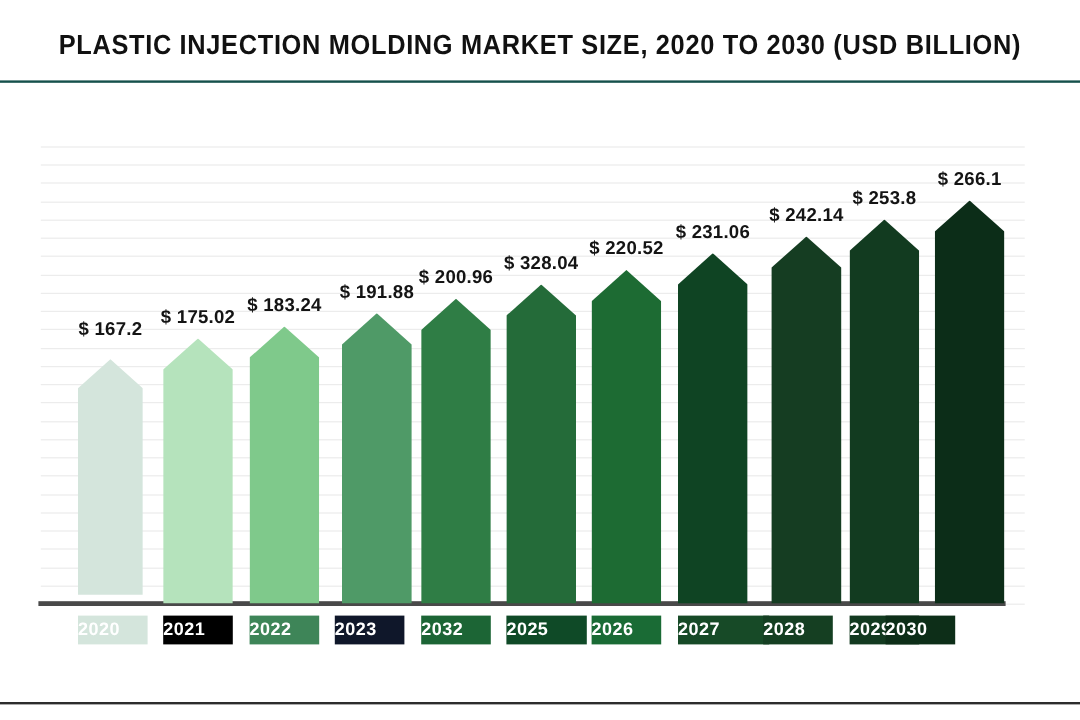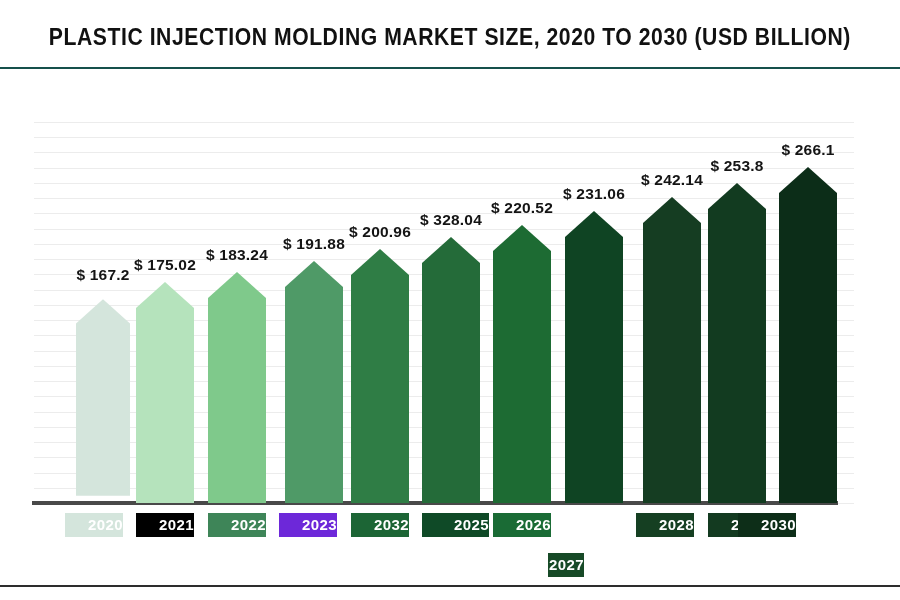--- a/index.html
+++ b/index.html
@@ -116,21 +116,21 @@
     left: 0;
     top: 513px;
     width: 900px;
     height: 26px;
   }
   .year-pill {
     position: absolute;
     top: 0;
     height: 24px;
     line-height: 24px;
-    text-align: right;
+    text-align: left;
     font-family: "Liberation Sans Narrow", "Liberation Sans", sans-serif;
     font-size: 15px;
     font-weight: bold;
     color: #ffffff;
     letter-spacing: 0.4px;
     box-sizing: border-box;
   }
 </style>
 </head>
 <body>
@@ -169,21 +169,21 @@
         <div class="gridline" style="top: 335px; background: rgb(236, 236, 236);"></div>
         <div class="gridline" style="top: 351px; background: rgb(236, 236, 236);"></div>
         <div class="gridline" style="top: 366px; background: rgb(236, 236, 236);"></div>
         <div class="gridline" style="top: 381px; background: rgb(236, 236, 236);"></div>
       </div>
   </div>
 
   <div id="axis-line"></div>
 
   <div id="bars">
-      <div class="bar-group" style="left: 76px; width: 54px; height: 211px;">
+      <div class="bar-group" style="left: 65px; width: 54px; height: 211px;">
         <svg class="bar-shape" width="58" height="211" viewBox="0 0 58 211">
           <polygon points="0,211 0,26 29,0 58,26 58,211" fill="#d4e5dc"></polygon>
         </svg>
         <div class="bar-label" style="bottom: 219px;">$ 167.2</div>
       </div>
       <div class="bar-group" style="left: 136px; width: 58px; height: 221px;">
         <svg class="bar-shape" width="58" height="221" viewBox="0 0 58 221">
           <polygon points="0,221 0,26 29,0 58,26 58,221" fill="#b5e3bc"></polygon>
         </svg>
         <div class="bar-label" style="bottom: 229px;">$ 175.02</div>
@@ -241,25 +241,25 @@
           <polygon points="0,336 0,26 29,0 58,26 58,336" fill="#0c2d18"></polygon>
         </svg>
         <div class="bar-label" style="bottom: 344px;">$ 266.1</div>
       </div>
     </div>
 
   <div id="pills">
       <div class="year-pill" style="left: 65px; width: 58px; background: rgb(212, 229, 220);">2020</div>
       <div class="year-pill" style="left: 136px; width: 58px; background: #000000;">2021</div>
       <div class="year-pill" style="left: 208px; width: 58px; background: rgb(62, 133, 88);">2022</div>
-      <div class="year-pill" style="left: 279px; width: 58px; background: #6d28d9;">2023</div>
+      <div class="year-pill" style="left: 279px; width: 58px; background: #0f172a;">2023</div>
       <div class="year-pill" style="left: 351px; width: 58px; background: rgb(28, 101, 53);">2032</div>
       <div class="year-pill" style="left: 422px; width: 67px; background: rgb(15, 74, 39);">2025</div>
       <div class="year-pill" style="left: 493px; width: 58px; background: rgb(26, 107, 53);">2026</div>
-      <div class="year-pill" style="left: 548px; width: 36px; background: rgb(23, 74, 39); margin-top: 40px;">2027</div>
+      <div class="year-pill" style="left: 565px; width: 76px; background: rgb(23, 74, 39);">2027</div>
       <div class="year-pill" style="left: 636px; width: 58px; background: rgb(21, 63, 34);">2028</div>
       <div class="year-pill" style="left: 708px; width: 58px; background: rgb(19, 58, 32);">2029</div>
       <div class="year-pill" style="left: 738px; width: 58px; background: rgb(13, 46, 24);">2030</div>
     </div>
 
   <div id="bottom-rule"></div>
 
 </div>
 
 </body></html>

